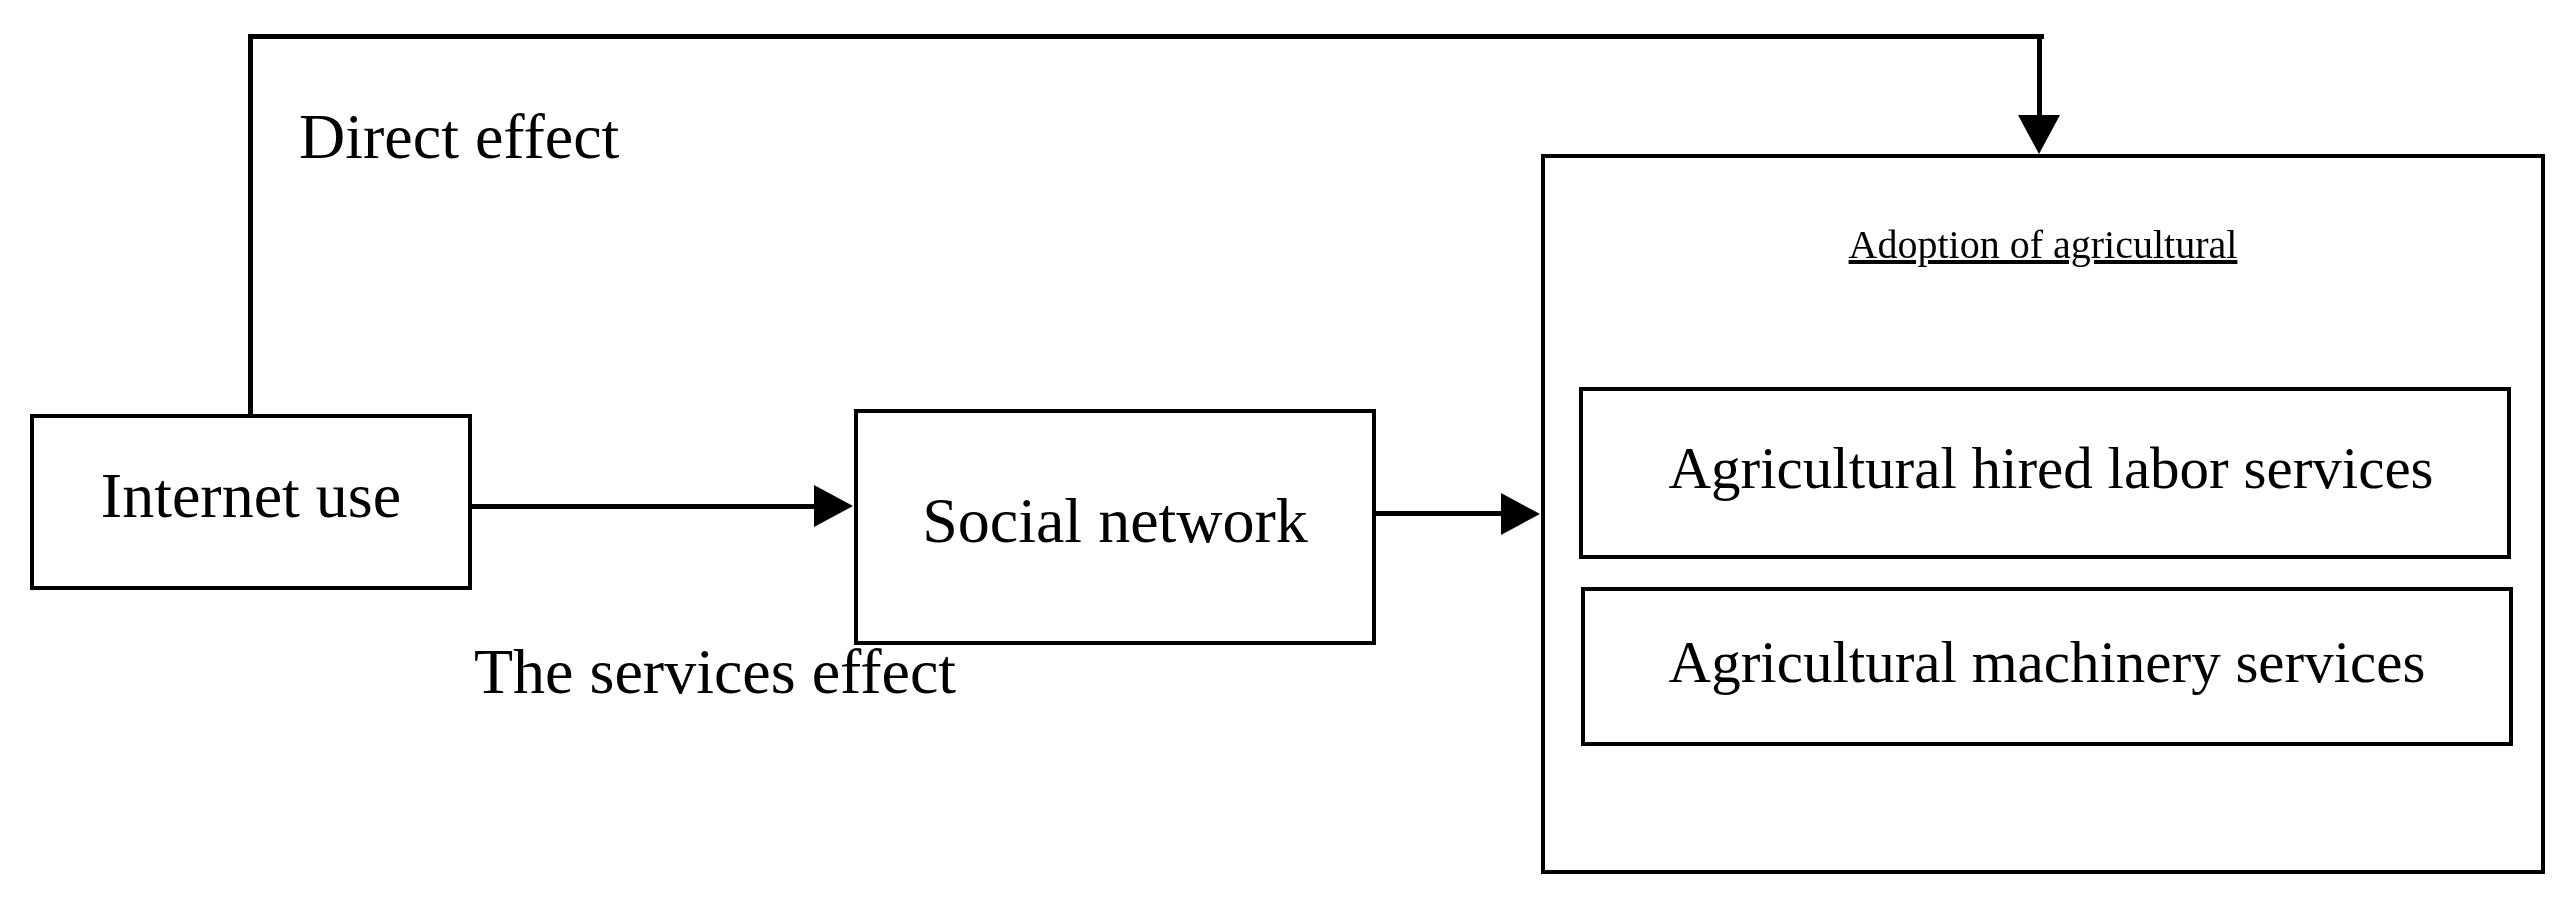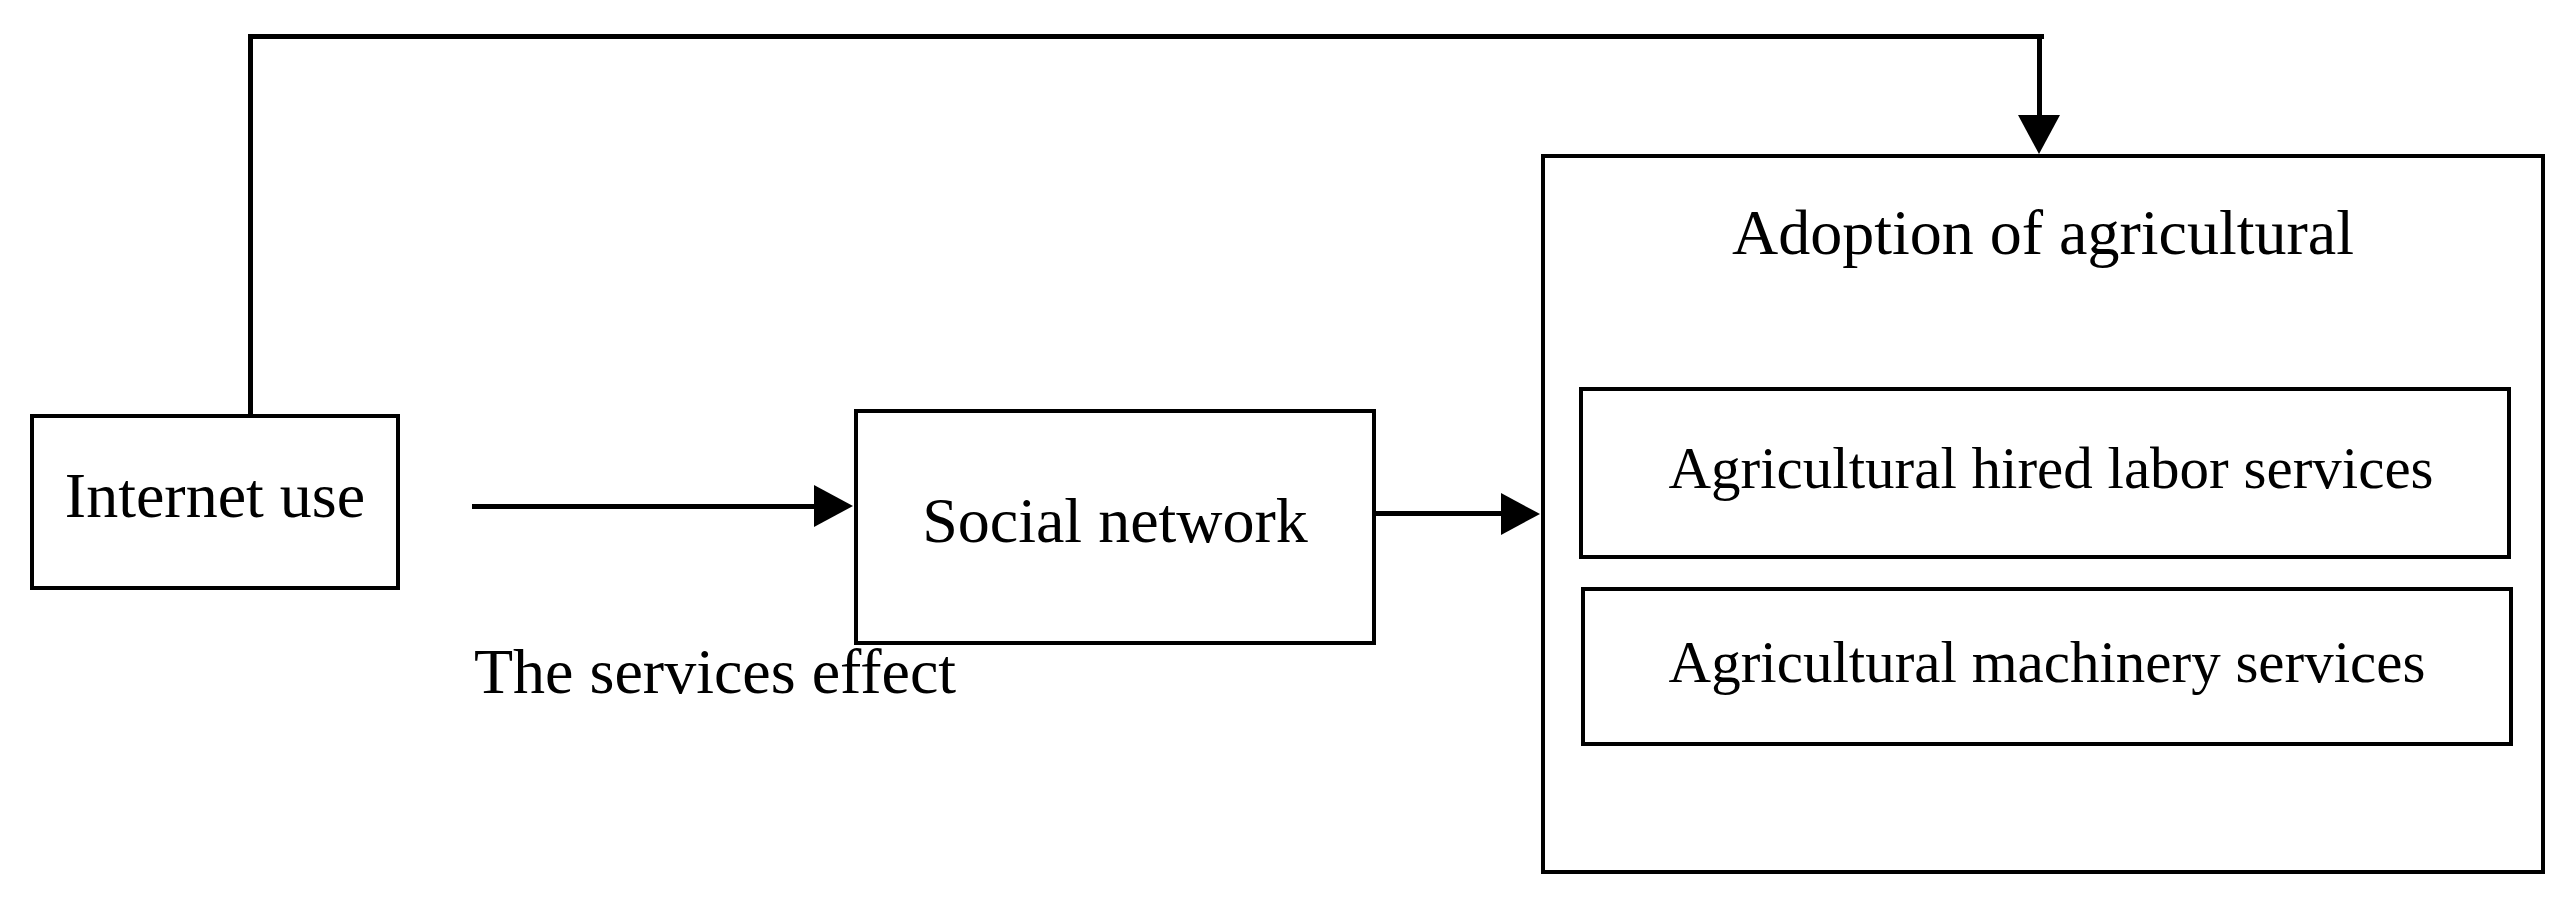--- a/index.html
+++ b/index.html
@@ -31,25 +31,26 @@
     white-space: nowrap;
     padding-bottom: 11.5px; 
   }
   .adoption-node {
     position: absolute;
     border: 4.9px solid #000000;
     background: #ffffff;
     box-sizing: border-box;
   }
   .adoption-title {
-    padding-top: 22px;
+    padding-top: 34px;
     text-align: center;
-    font-size: 64px;
+    font-size: 40px;
     line-height: 105px;
     white-space: nowrap;
+    text-decoration: underline;
   }
   .adoption-title span { display: block; }
   .subnode {
     position: absolute;
     border: 4.1px solid #000000;
     background: #ffffff;
     display: flex;
     align-items: center;
     justify-content: center;
     box-sizing: border-box;
@@ -88,30 +89,31 @@
 </head>
 <body>
 
 <div class="canvas">
 
   <div class="line" style="left:248px; top:37px; width:4.9px; height:377px;"></div>
   <div class="line" style="left:248px; top:34px; width:1796px; height:4.9px;"></div>
   <div class="line" style="left:2037px; top:34px; width:4.9px; height:85px;"></div>
   <div class="arrowhead-down" style="left:2018px; top:115px;"></div>
 
+  <div class="edge-label" style="left:299px; top:105px;">Direct effect</div>
 
   <div class="line" style="left:472px; top:504px; width:345px; height:4.9px;"></div>
   <div class="arrowhead-right" style="left:814px; top:485px;"></div>
 
   <div class="line" style="left:1376px; top:511px; width:128px; height:4.9px;"></div>
   <div class="arrowhead-right" style="left:1501px; top:493px;"></div>
 
   <div class="edge-label" style="left:474px; top:640px;">The services effect</div>
 
-  <div class="node" style="left:30px; top:414px; width:370px; height:176px;">
+  <div class="node" style="left:30px; top:414px; width:442px; height:176px;">
     <span class="node-label">Internet use</span>
   </div>
 
   <div class="node" style="left:854px; top:409px; width:522px; height:236px;">
     <span class="node-label">Social network</span>
   </div>
 
   <div class="adoption-node" style="left:1541px; top:154px; width:1004px; height:720px;">
 
     <div class="adoption-title">

